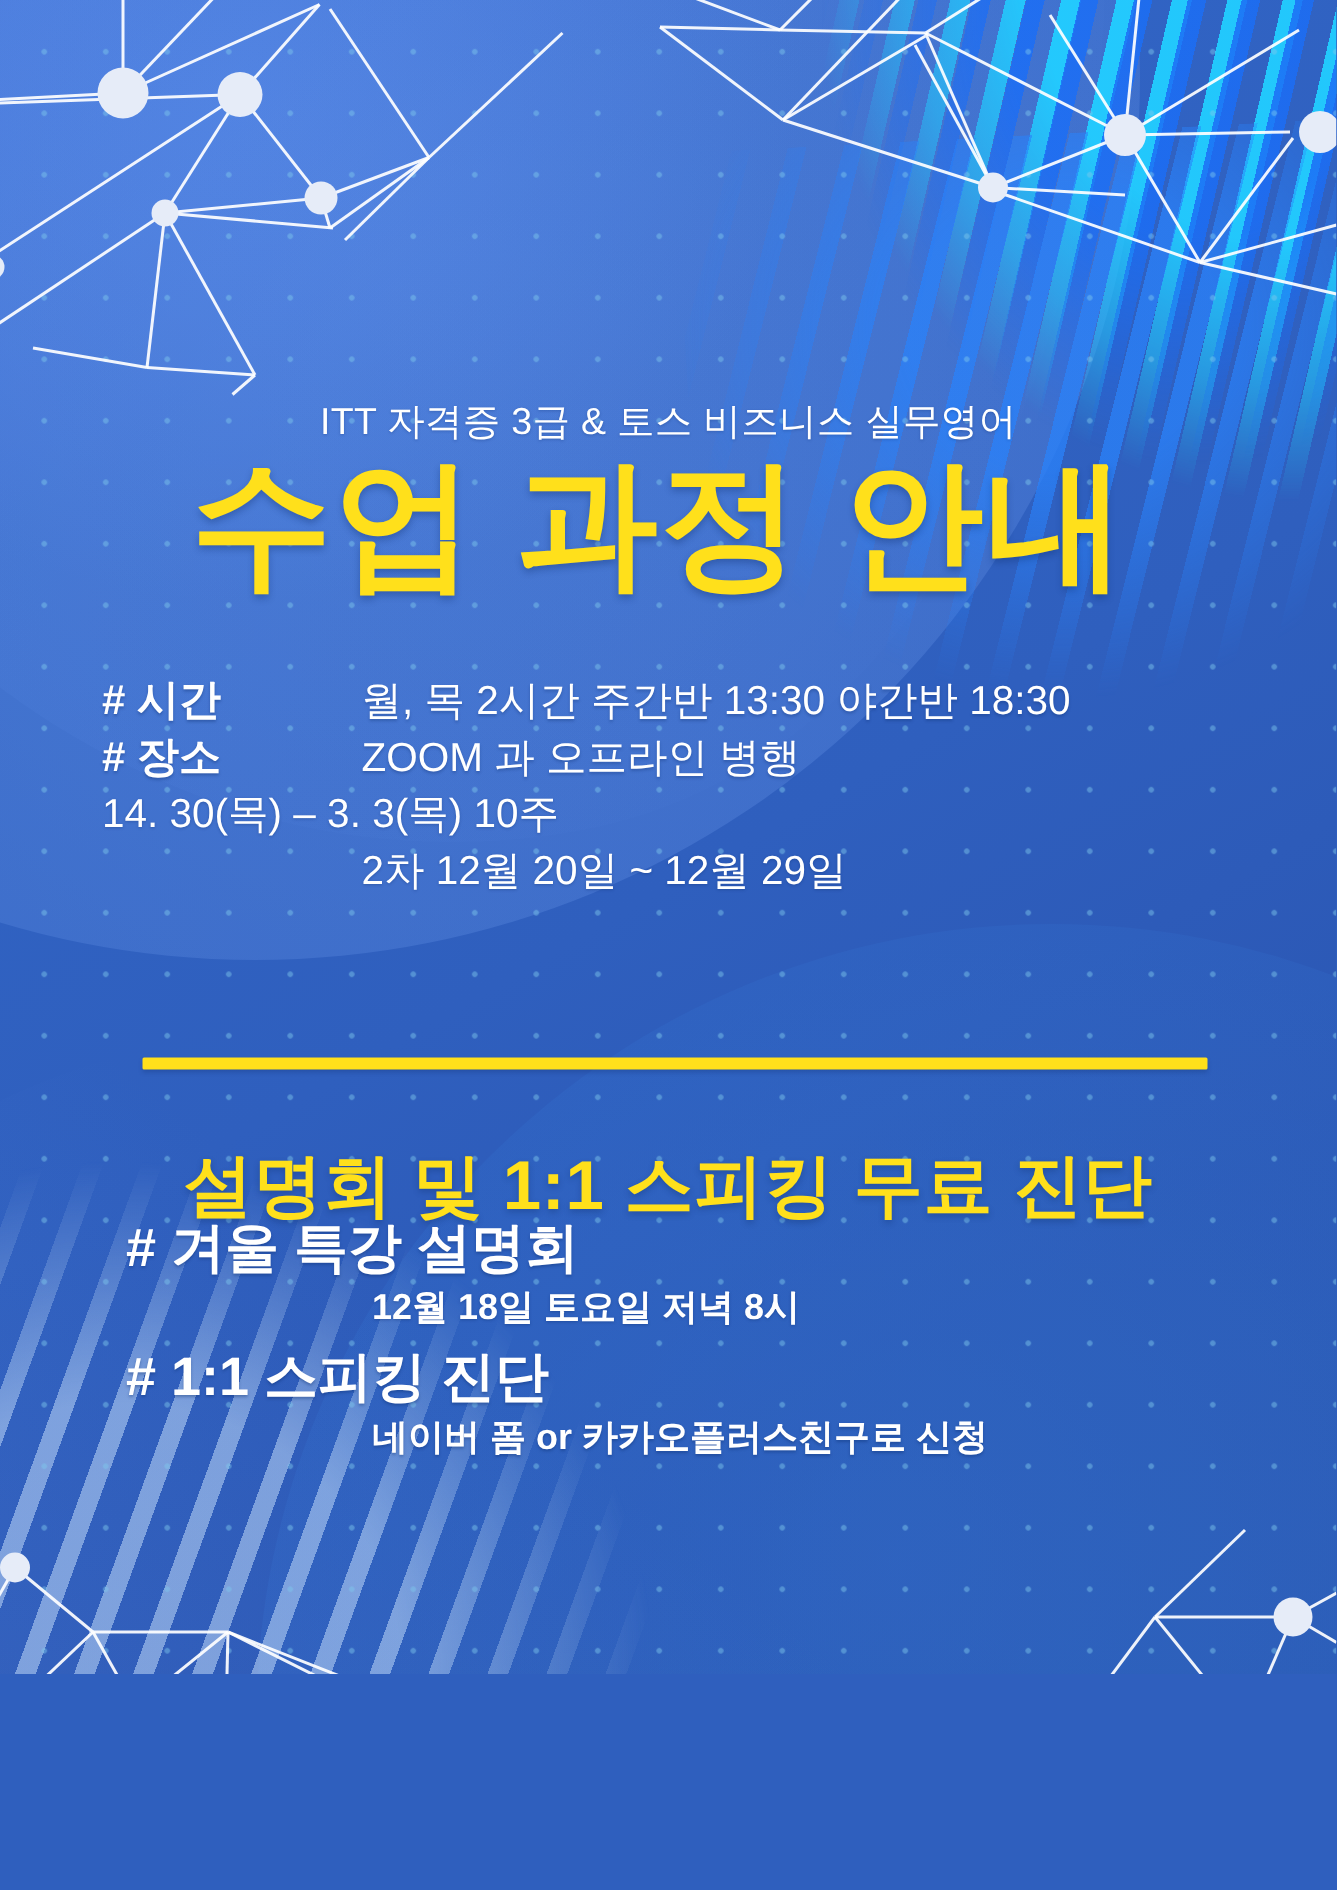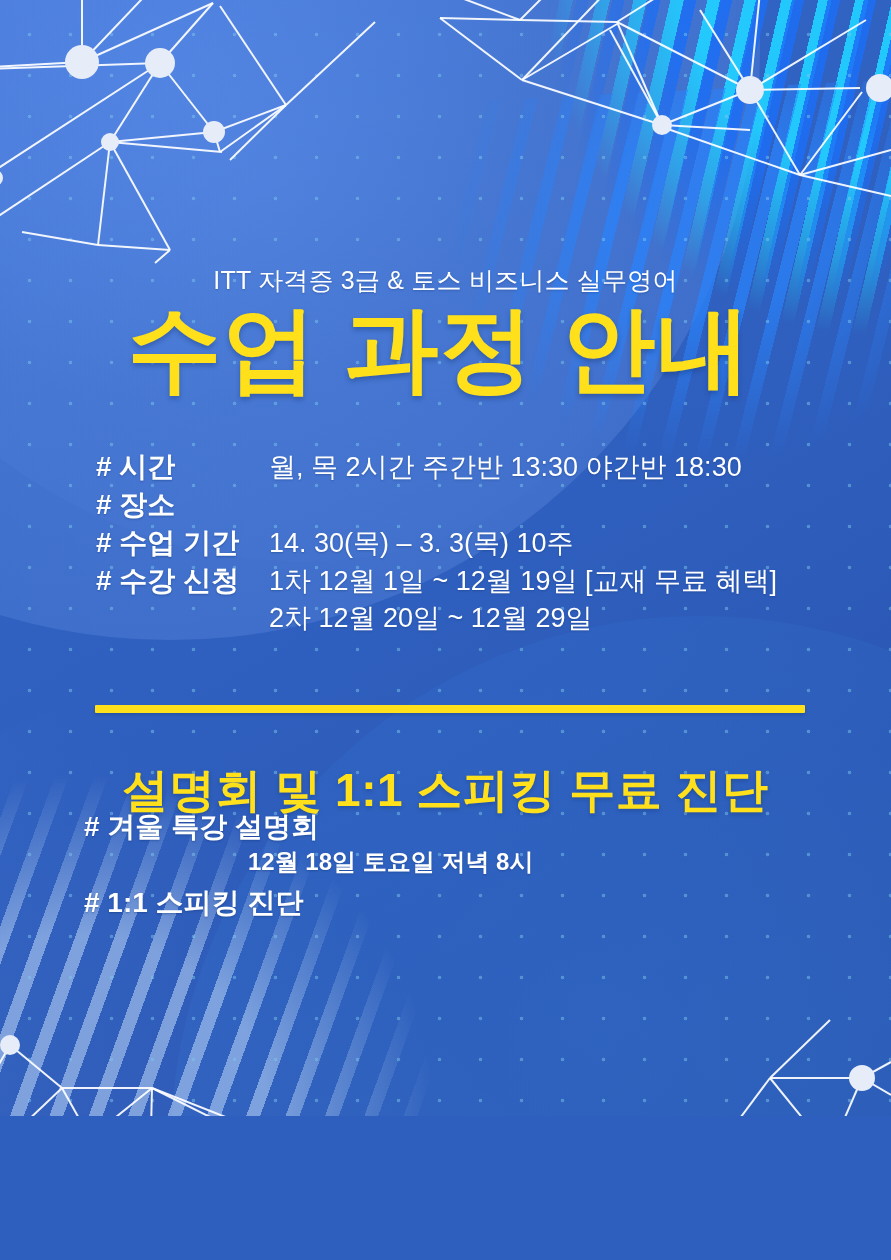--- a/index.html
+++ b/index.html
@@ -104,21 +104,21 @@
     color:#ffffff;font-size:25px;letter-spacing:.2px;font-weight:400;
     text-shadow:0 1px 2px rgba(10,40,100,.28);
   }
   .headline{
     position:absolute;left:0;right:12px;top:300px;text-align:center;
     color:#ffe01b;font-size:94px;font-weight:bold;line-height:1.05;
     letter-spacing:1px;
     text-shadow:0 3px 5px rgba(12,42,102,.33);
   }
 
-  .info{position:absolute;left:96px;top:448px;width:780px;}
+  .info{position:absolute;left:68px;top:448px;width:780px;}
   .info .row{display:flex;align-items:baseline;height:38px;}
   .info .lab{
     color:#ffffff;font-weight:bold;font-size:28px;white-space:nowrap;
     text-shadow:0 1px 2px rgba(10,40,100,.35);
   }
   .info .lab.w1{width:173px;}
   .info .val{
     color:#ffffff;font-weight:400;font-size:27px;white-space:nowrap;
     text-shadow:0 1px 2px rgba(10,40,100,.30);
   }
@@ -132,21 +132,21 @@
 
   .section-head{
     position:absolute;left:0;right:0;top:760px;text-align:center;
     color:#ffe01b;font-size:46px;font-weight:bold;letter-spacing:.5px;
     text-shadow:0 2px 4px rgba(12,42,102,.32);
   }
 
   .events{position:absolute;left:84px;top:808px;width:790px;}
   .events .ev{margin-bottom:6px;}
   .events .ev-title{
-    color:#ffffff;font-weight:bold;font-size:28px;white-space:nowrap;
+    color:#ffffff;font-weight:bold;font-size:36px;white-space:nowrap;
     line-height:1.34;text-shadow:0 1px 2px rgba(10,40,100,.35);
   }
   .events .ev-detail{
     color:#ffffff;font-weight:bold;font-size:24px;white-space:nowrap;
     line-height:1.34;padding-left:164px;
     text-shadow:0 1px 2px rgba(10,40,100,.35);
   }
   .events .ev-detail.deep{padding-left:164px;}
 </style>
 </head>
@@ -287,42 +287,39 @@
 
     <div class="headline">수업 과정 안내</div>
 
     <div class="info">
       <div class="row">
         <span class="lab w1"># 시간</span>
         <span class="val">월, 목 2시간 주간반 13:30 야간반 18:30</span>
       </div>
       <div class="row">
         <span class="lab w1"># 장소</span>
+        <span class="val">ZOOM 과 오프라인 병행</span>
       </div>
       <div class="row">
-        <span class="lab w1"># 수업 기간</span>
         <span class="val">14. 30(목) – 3. 3(목) 10주</span>
-      </div>
-      <div class="row">
-        <span class="lab w1"># 수강 신청</span>
-        <span class="val">1차 12월 1일 ~ 12월 19일 [교재 무료 혜택]</span>
       </div>
       <div class="row cont">
         <span class="val">2차 12월 20일 ~ 12월 29일</span>
       </div>
     </div>
 
     <div class="divider"></div>
 
     <div class="section-head">설명회 및 1:1 스피킹 무료 진단</div>
 
     <div class="events">
       <div class="ev">
         <div class="ev-title"># 겨울 특강 설명회</div>
         <div class="ev-detail">12월 18일 토요일 저녁 8시</div>
       </div>
       <div class="ev">
         <div class="ev-title"># 1:1 스피킹 진단</div>
+        <div class="ev-detail deep">네이버 폼 or 카카오플러스친구로 신청</div>
       </div>
     </div>
 
   </div>
 </div>
 
 </body></html>

